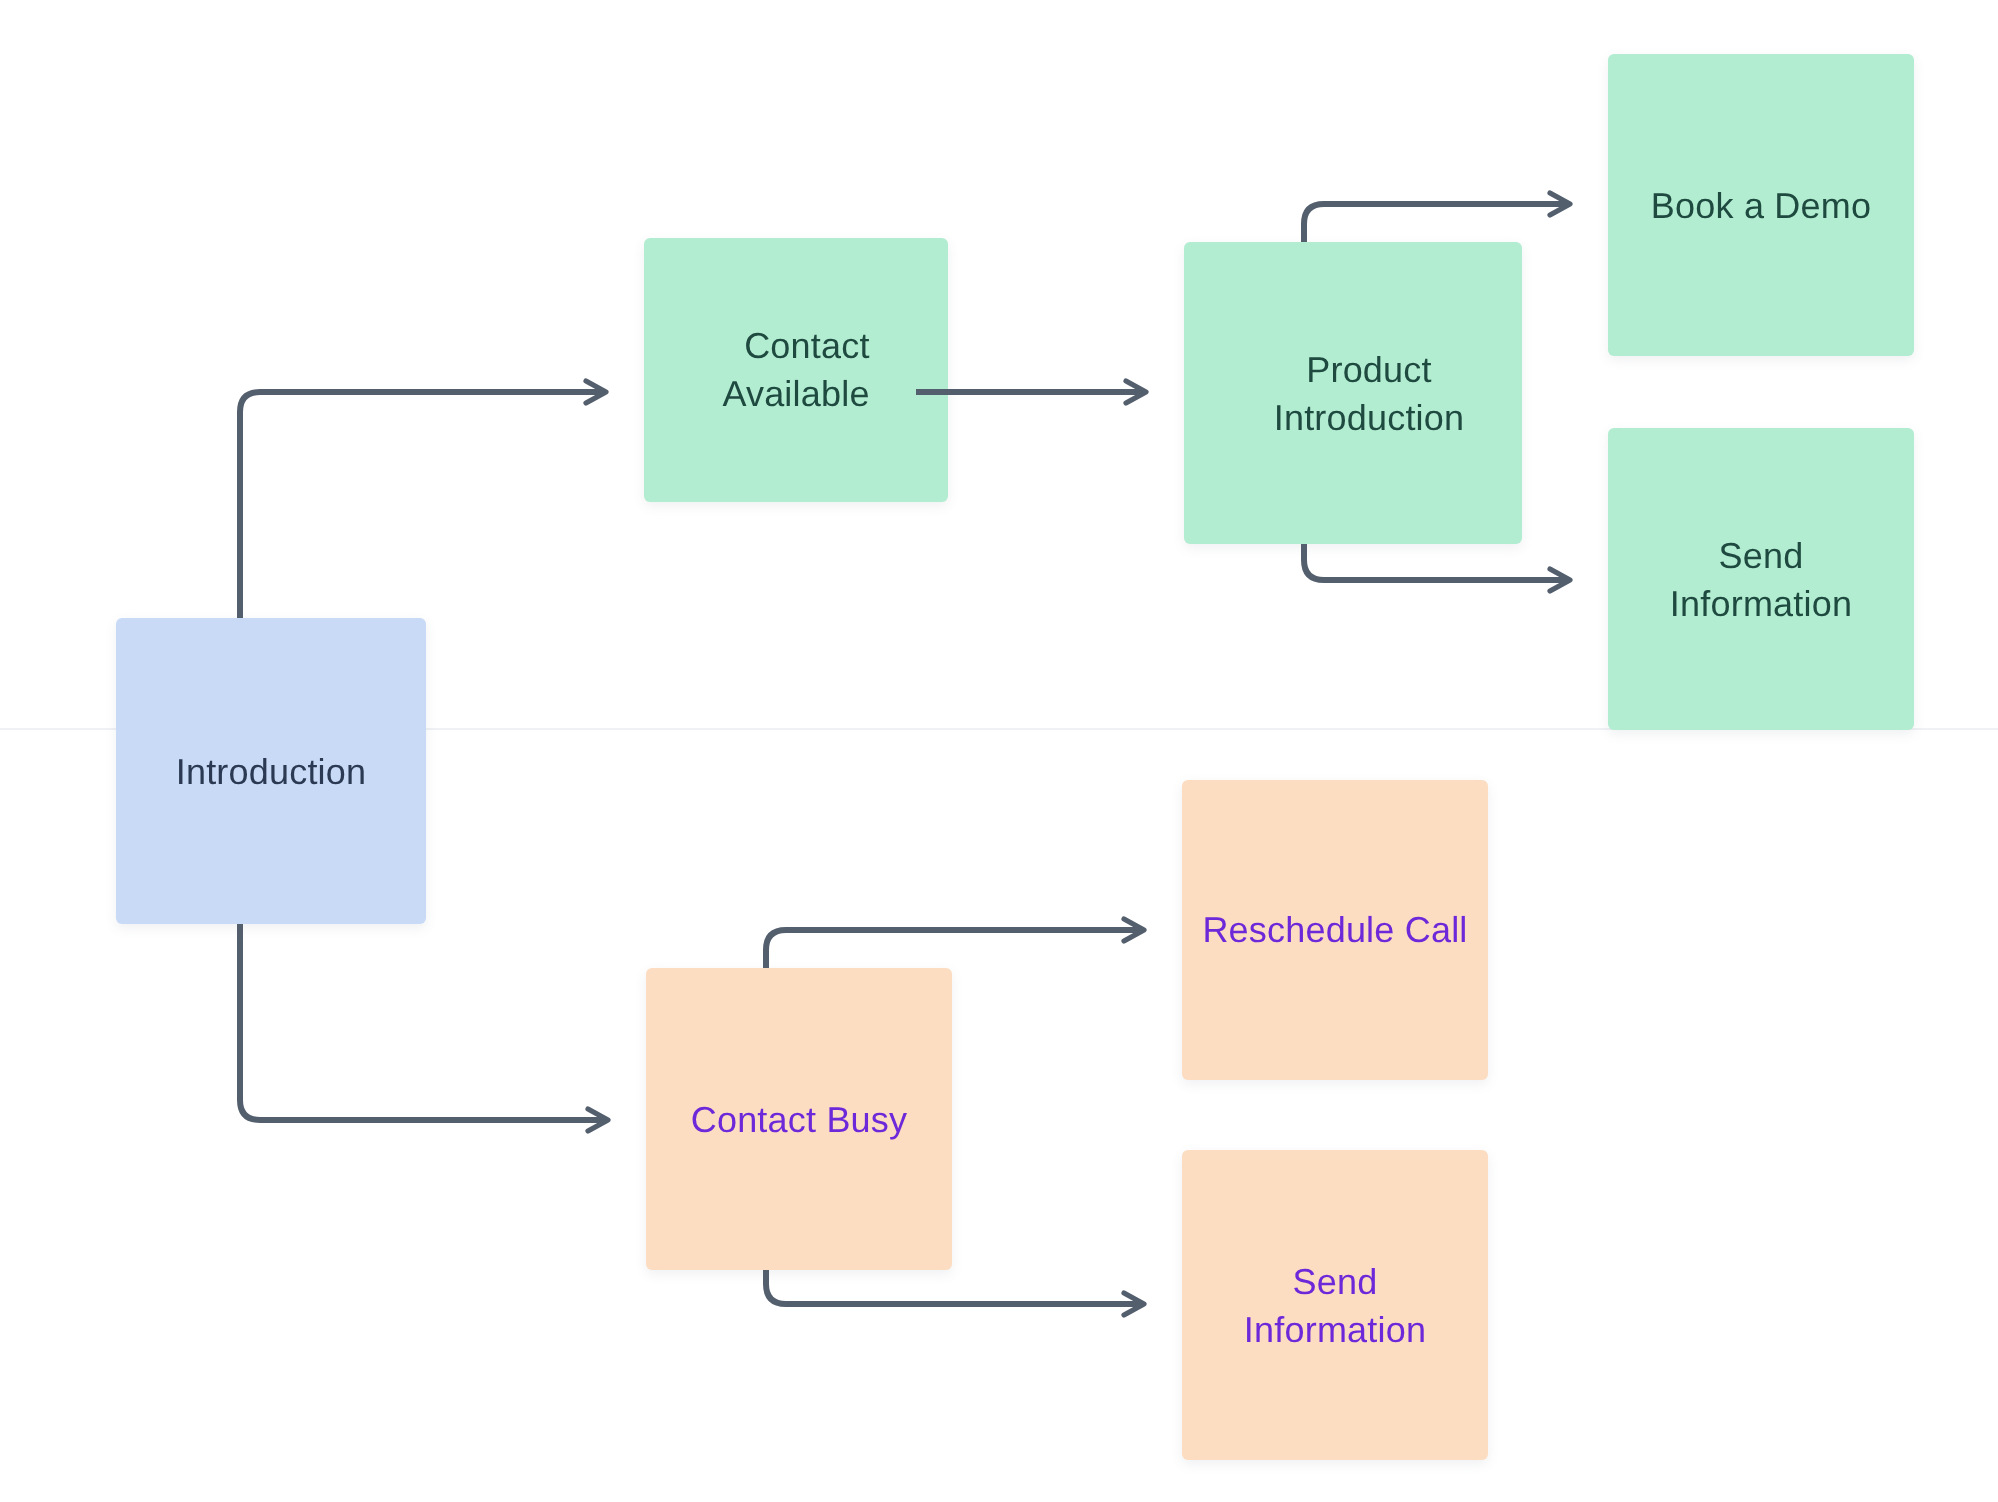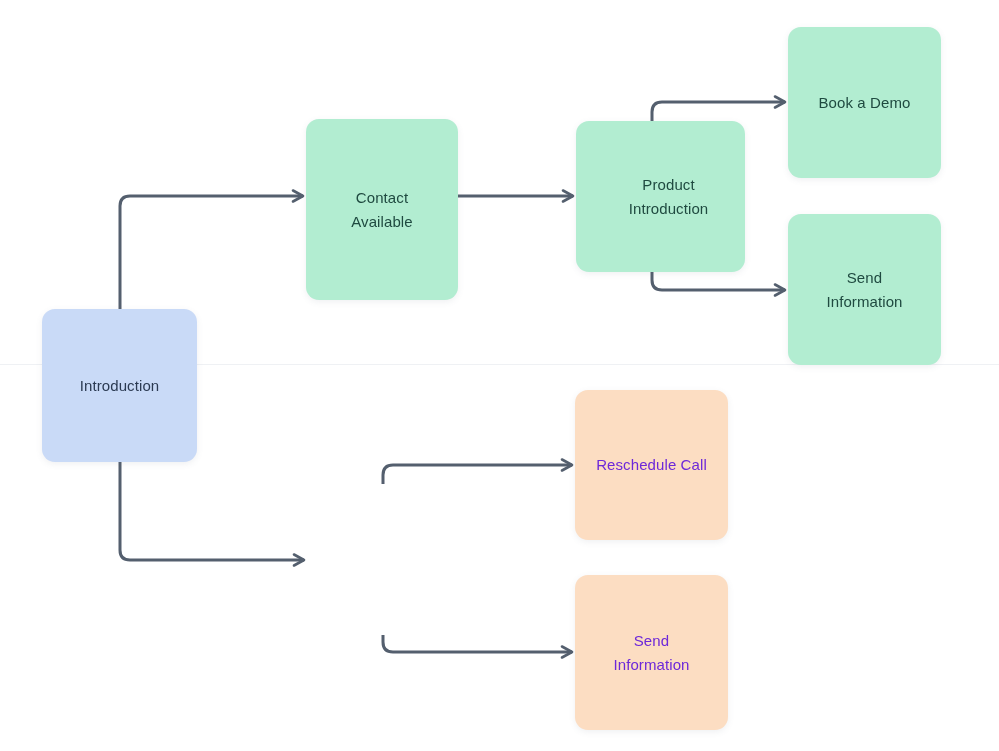--- a/index.html
+++ b/index.html
@@ -22,25 +22,26 @@
     width: 999px;
     height: 1px;
     background: #eff1f4;
   }
   .node {
     position: absolute;
     display: flex;
     align-items: center;
     justify-content: center;
     text-align: center;
-    border-radius: 13px;
+    border-radius: 3px;
     box-shadow: 0 2px 6px rgba(100, 110, 130, 0.10);
-    font-size: 15px;
+    font-size: 18px;
     line-height: 24px;
     letter-spacing: 0.1px;
+    margin-left: 16px;
   }
   .node span {
     white-space: pre-line;
     pointer-events: none;
   }
   .node-blue   { background: #c9daf7; color: #2b3a52; }
   .node-green  { background: #b2edd1; color: #1f4a40; }
   .node-orange { background: #fcddc2; color: #6d28d9; }
   svg.edges {
     position: absolute;
@@ -61,39 +62,42 @@
 <body>
 
 <div class="canvas">
 
   <div class="guide-line"></div>
 
   <div class="node node-blue" style="left:42px; top:309px; width:155px; height:153px;">
     <span>Introduction</span>
   </div>
 
-  <div class="node node-green" style="left:306px; top:119px; width:152px; height:181px;">
+  <div class="node node-green" style="left:306px; top:119px; width:152px; height:132px;text-align:right;">
     <span>Contact
 Available</span>
   </div>
 
   <div class="node node-green" style="left:576px; top:121px; width:153px; height:151px;padding-left:16px;">
     <span>Product
 Introduction</span>
   </div>
 
   <div class="node node-green" style="left:788px; top:27px; width:153px; height:151px;">
     <span>Book a Demo</span>
   </div>
 
   <div class="node node-green" style="left:788px; top:214px; width:153px; height:151px;">
     <span>Send
 Information</span>
   </div>
 
+  <div class="node node-orange" style="left:307px; top:484px; width:153px; height:151px;">
+    <span>Contact Busy</span>
+  </div>
 
   <div class="node node-orange" style="left:575px; top:390px; width:153px; height:150px;">
     <span>Reschedule Call</span>
   </div>
 
   <div class="node node-orange" style="left:575px; top:575px; width:153px; height:155px;">
     <span>Send
 Information</span>
   </div>
 

